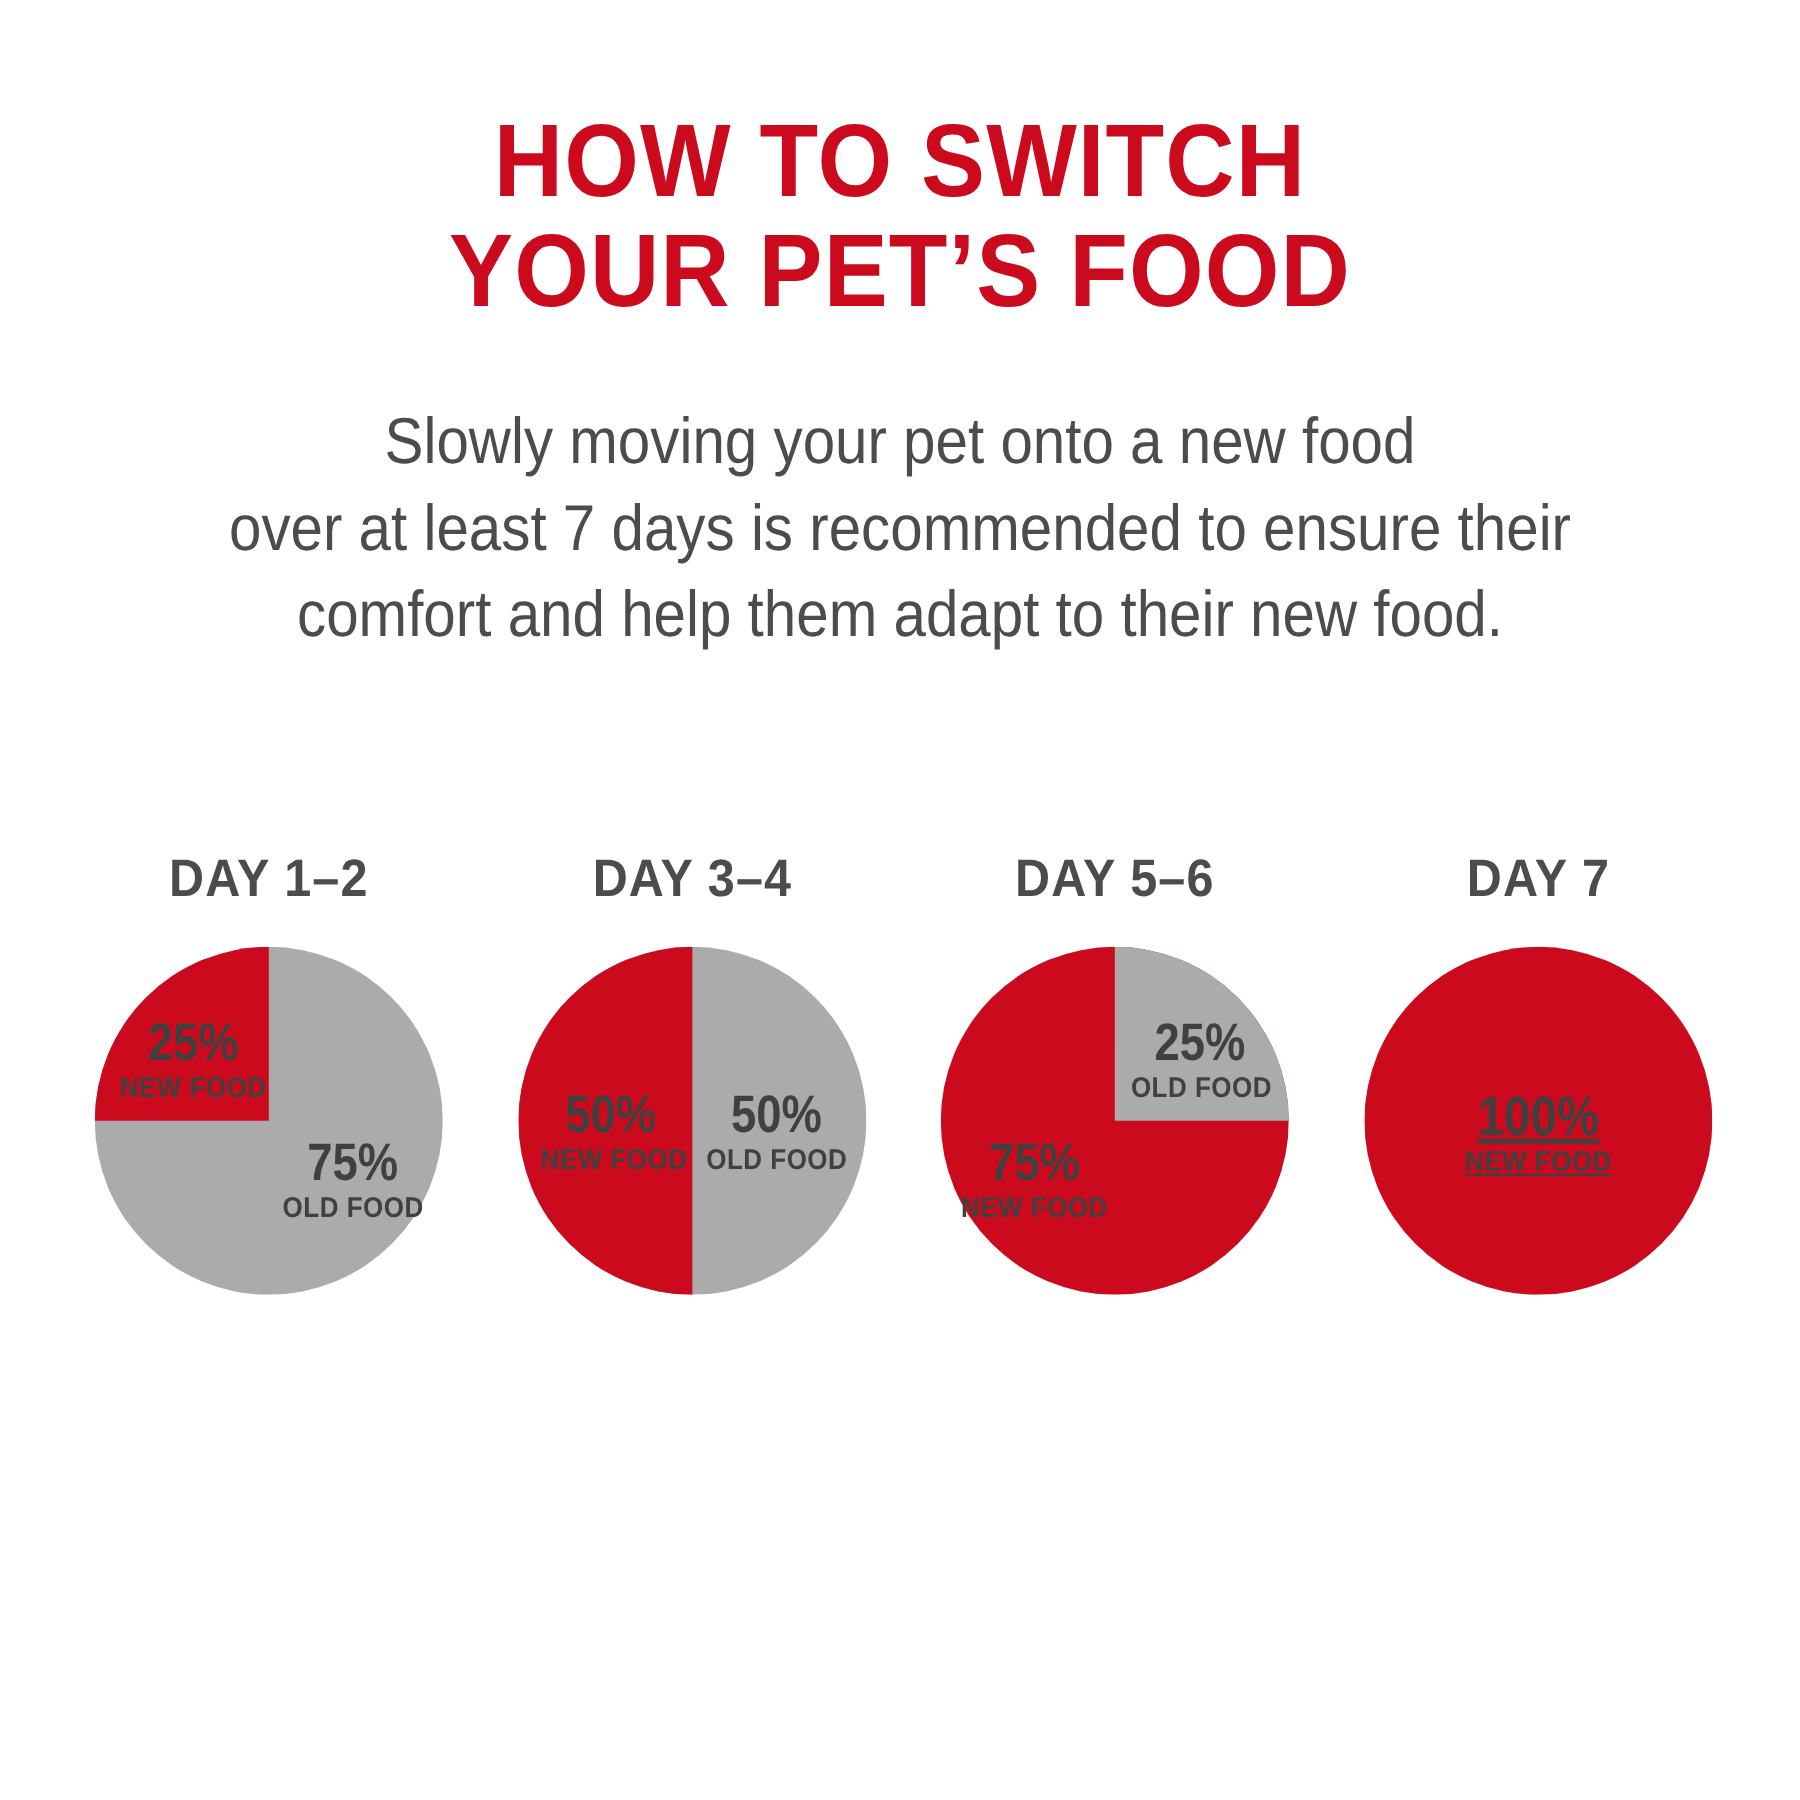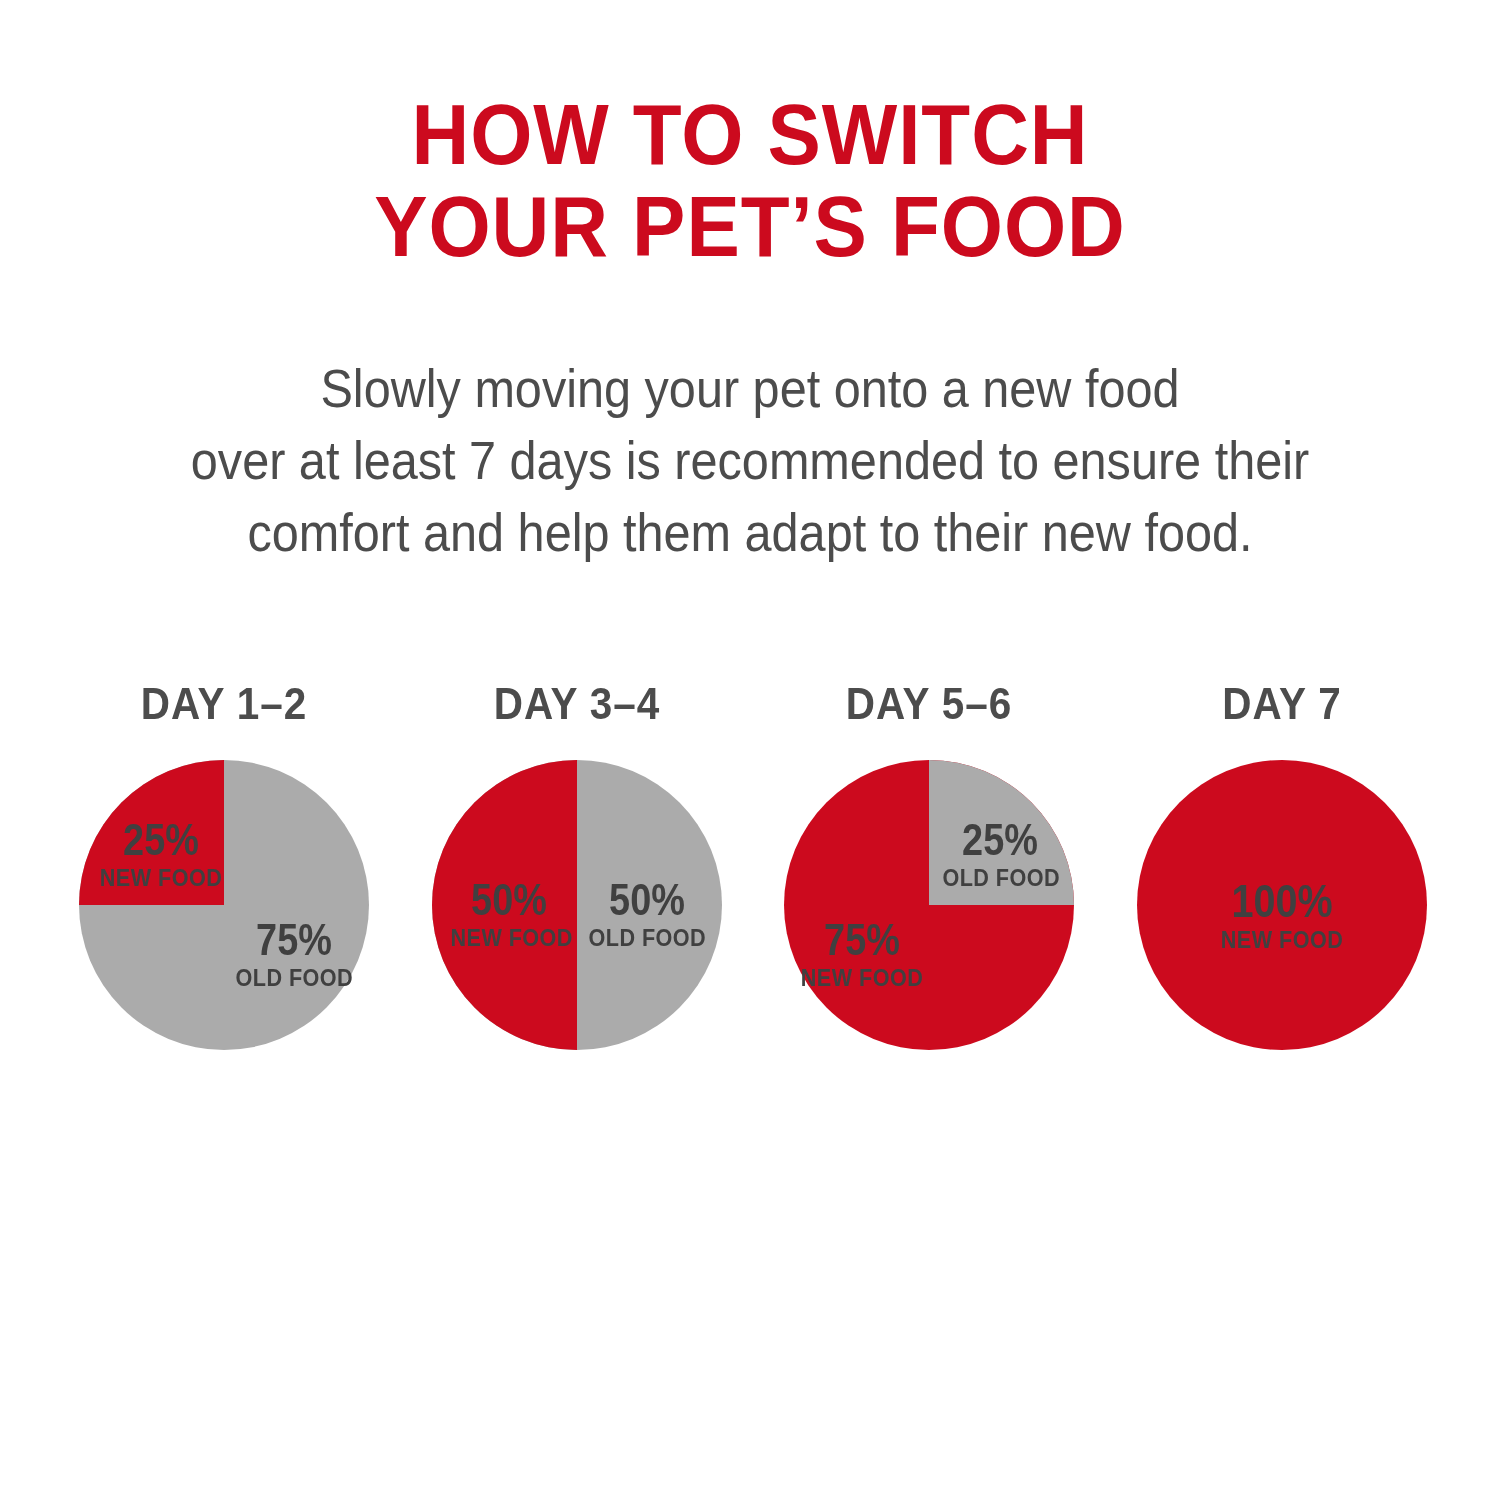--- a/index.html
+++ b/index.html
@@ -36,41 +36,41 @@
     line-height: 92px;
     letter-spacing: 1px;
     transform: scaleX(0.93);
     transform-origin: center center;
     white-space: nowrap;
   }
 
   
   .intro-block {
     position: absolute;
-    top: 352px;
+    top: 332px;
     left: 0;
     width: 1500px;
     text-align: center;
   }
   .intro-line {
     display: block;
     color: #4C4C4C;
     font-family: "Liberation Sans Narrow", "Liberation Sans", sans-serif;
     font-weight: 400;
     font-size: 54px;
     line-height: 72px;
     transform: scaleX(0.9);
     transform-origin: center center;
     white-space: nowrap;
   }
 
   
   .pies-row {
     position: absolute;
-    top: 678px;
+    top: 707px;
     left: 58px;
     width: 1390px;
     height: 400px;
     display: flex;
     justify-content: space-between;
     align-items: flex-start;
   }
   .pie-col {
     position: relative;
     width: 332px;
@@ -245,21 +245,21 @@
         </div>
       </div>
     </div>
 
     <div class="pie-col">
       <span class="day-label">DAY 7</span>
       <div class="pie-wrap">
         <svg viewBox="0 0 290 290" xmlns="http://www.w3.org/2000/svg" aria-hidden="true">
           <circle cx="145" cy="145" r="145" fill="#CC0A1E"></circle>
         </svg>
-        <div class="slice-label" style="left:60px; top:118px; width:170px;">
+        <div class="slice-label" style="left:60px; top:118px; width:170px;text-decoration:underline;">
           <span class="slice-pct big">100%</span>
           <span class="slice-sub">NEW FOOD</span>
         </div>
       </div>
     </div>
 
   </div>
 
   <div class="footer">
     <div class="bar-left"></div>

